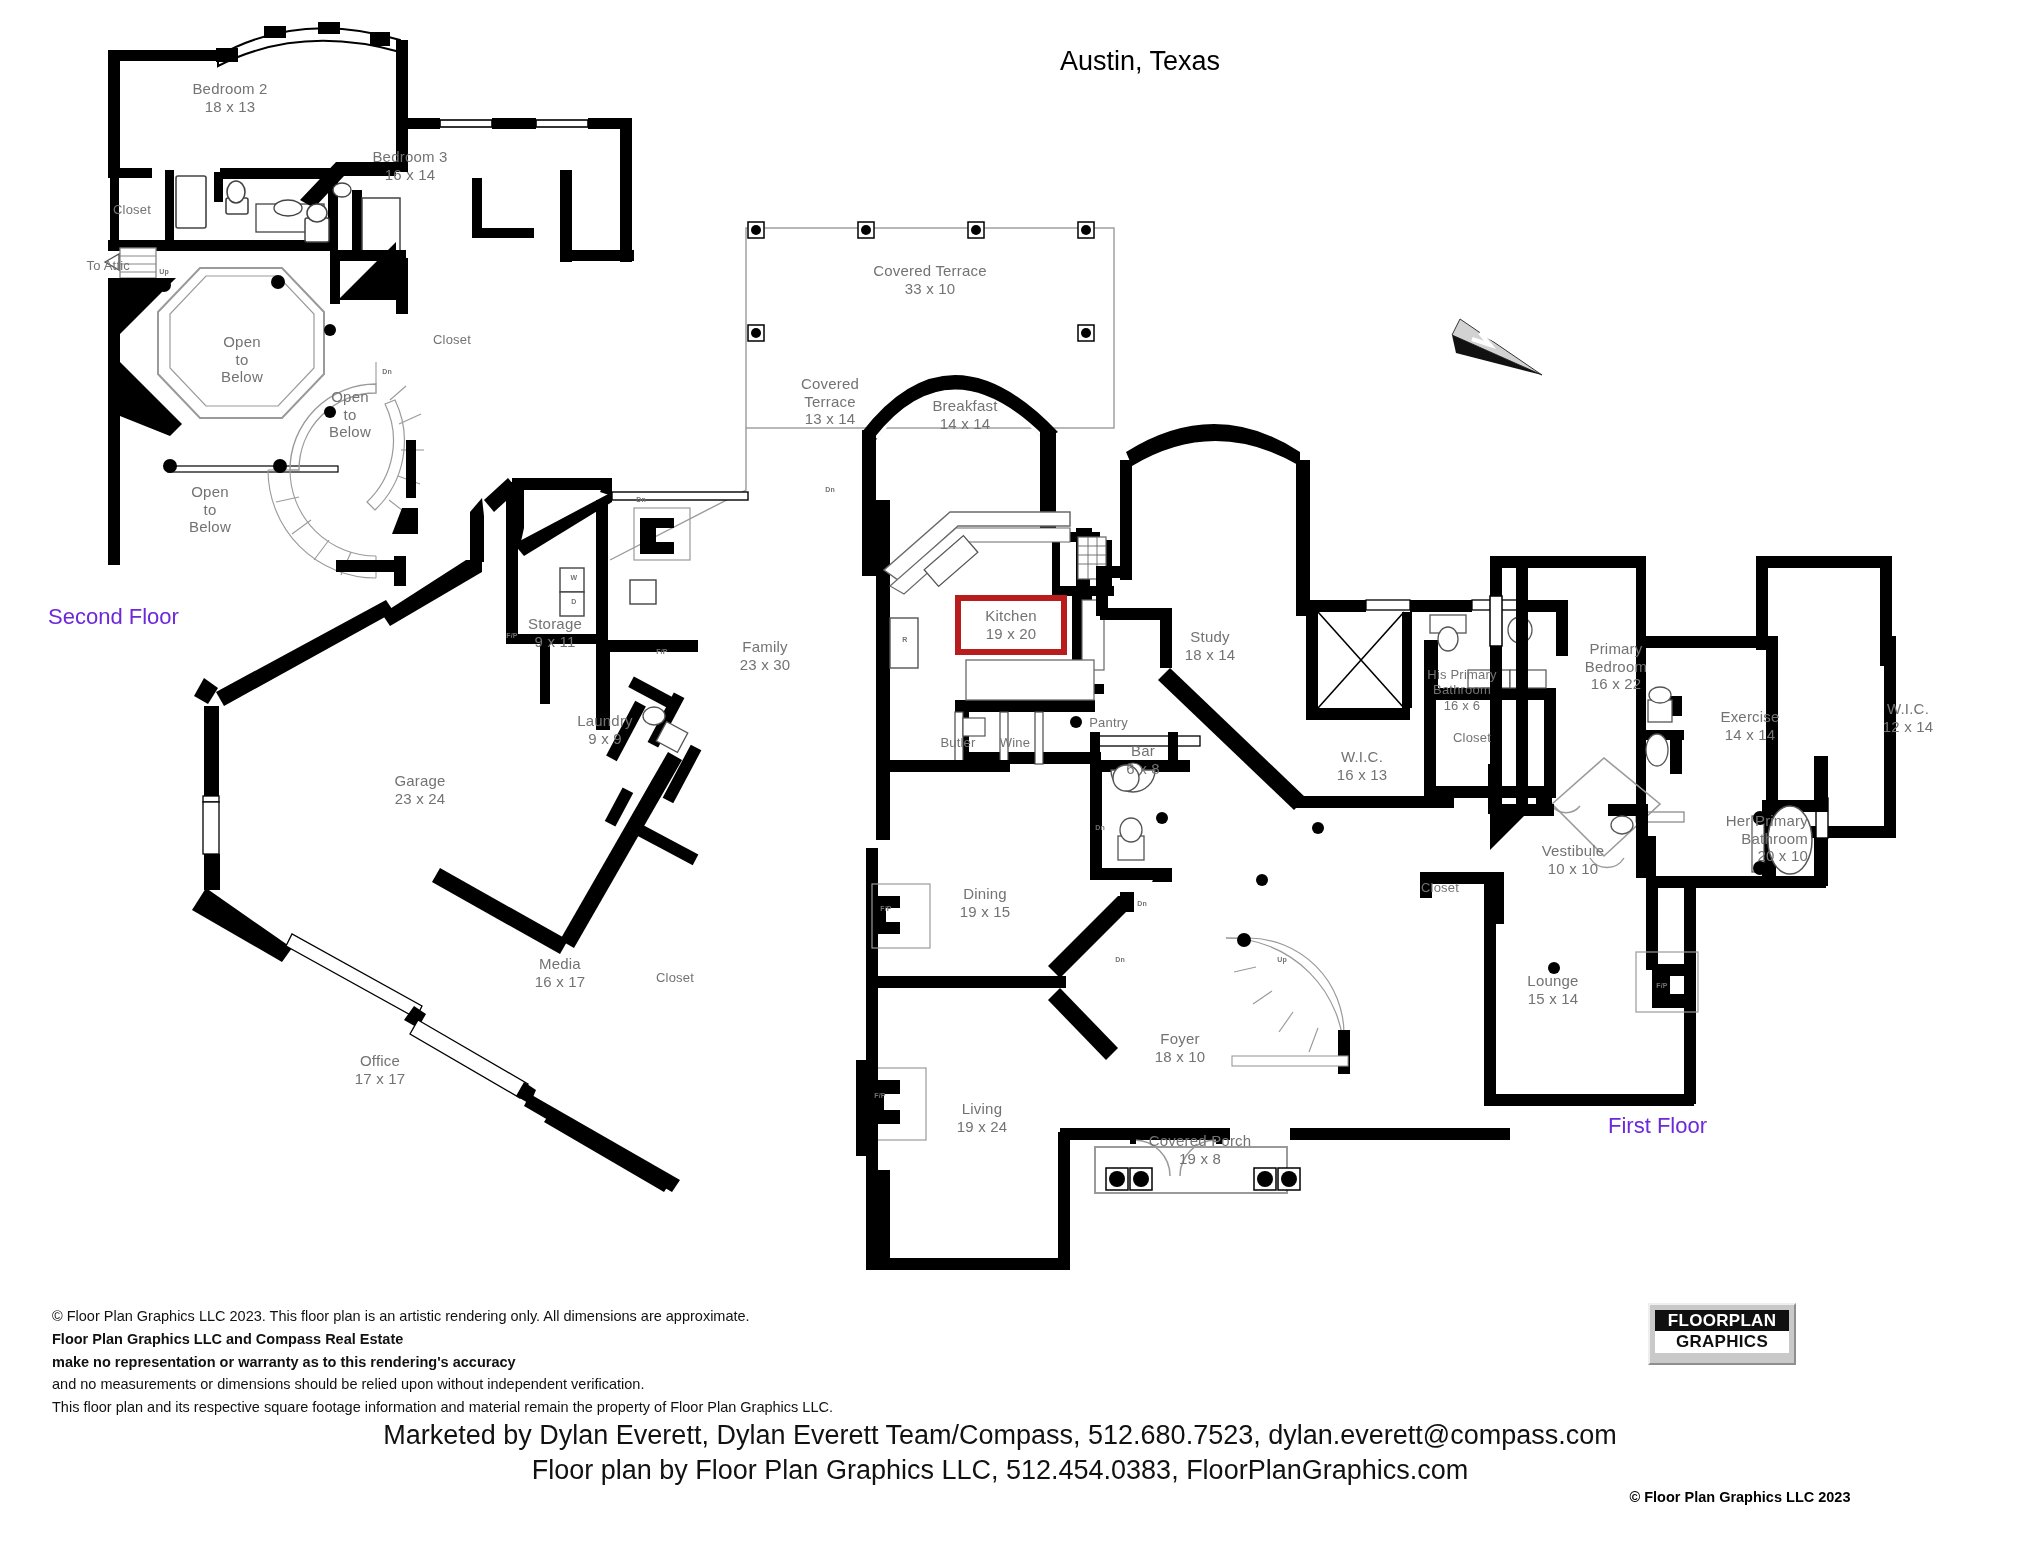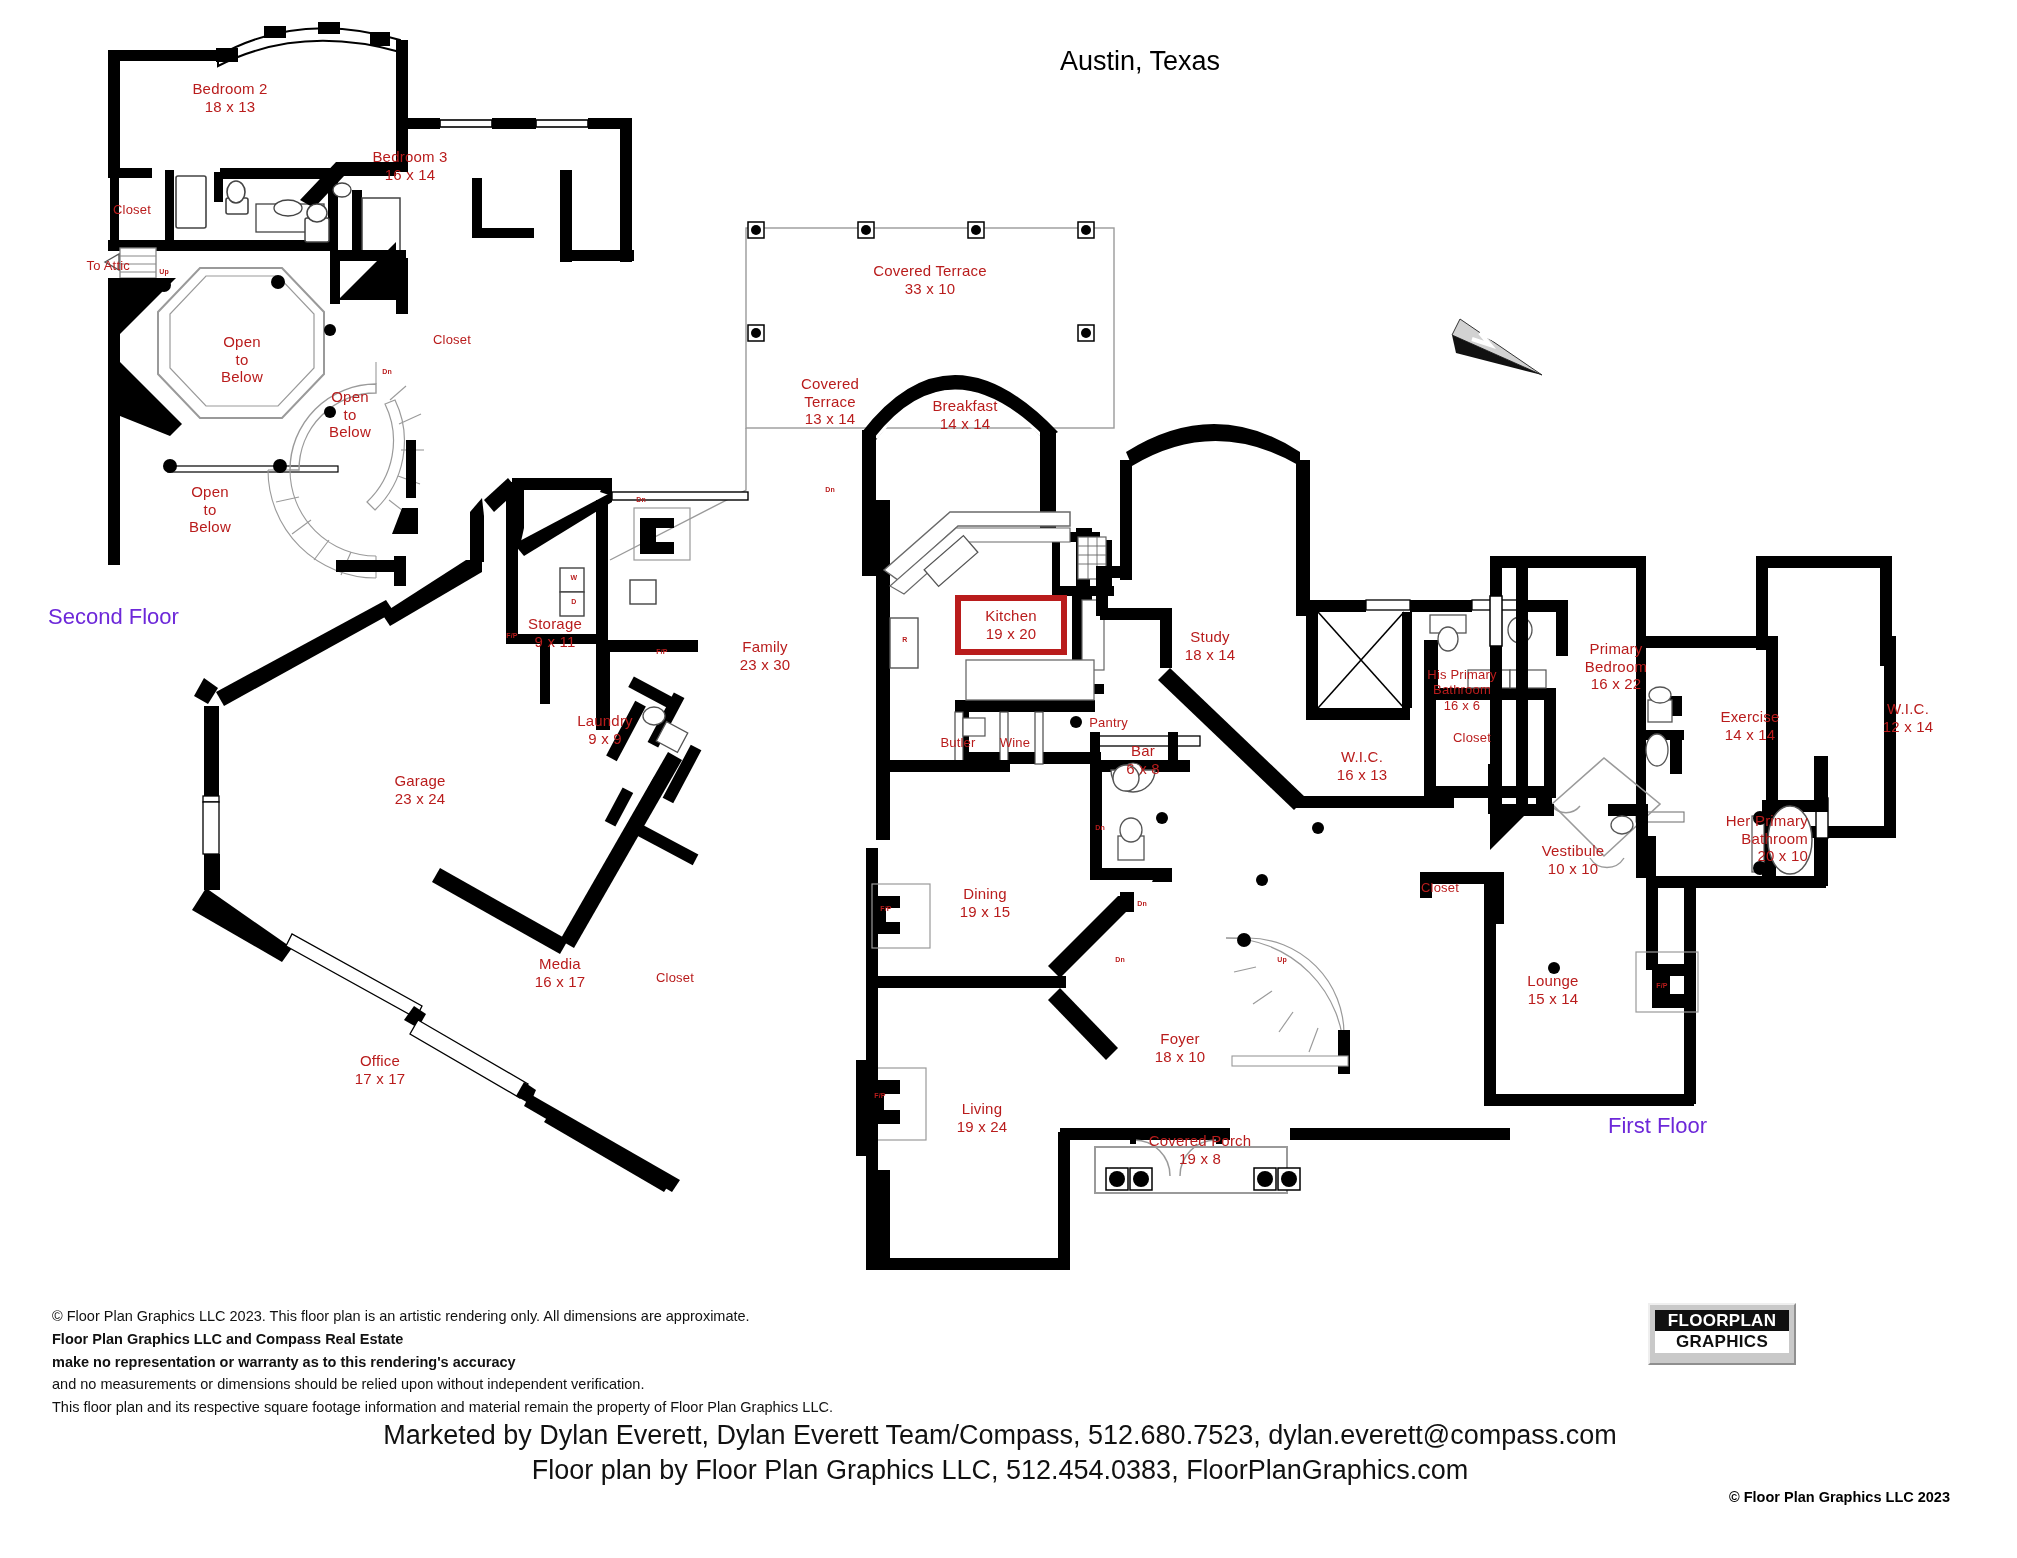--- a/index.html
+++ b/index.html
@@ -19,39 +19,39 @@
     background: #ffffff;
     overflow: hidden;
   }
   
   .abs { position: absolute; }
   .lbl {
     position: absolute;
     text-align: center;
     white-space: pre-line;
     line-height: 1.18;
-    color: #b91c1c;
+    color: #737373;
     letter-spacing: 0.2px;
   }
   .lbl.rm { font-size: 15px; }
   .lbl.sm { font-size: 13px; }
   .lbl.tiny { font-size: 7px; font-weight: bold; }
   .floorlabel { font-size: 22px; color: #6d28d9; }
 
   
   #title-block { position:absolute; left: 880px; top: 40px; width: 520px; text-align: center; }
   #title-block .addr { font-size: 31px; font-weight: bold; letter-spacing: .2px; }
   #title-block .city { font-size: 27px; margin-top: 6px; }
   svg.ov { position:absolute; left:0; top:0; width:2017px; height:1558px; pointer-events:none; }
 
   
   #disclaimer { position:absolute; left: 52px; top: 1305px; width: 1100px; font-size: 14.5px; line-height: 1.57; color:#111; }
   #disclaimer .b { font-weight: bold; }
   #marketing { position:absolute; left: 250px; top: 1418px; width: 1500px; text-align:center; font-size: 27px; line-height:1.28; color:#111;}
-  #botcopy { position:absolute; left: 1530px; top: 1489px; width: 420px; text-align:right; font-size: 14.5px; font-weight:bold;}
+  #botcopy { position:absolute; left: 1530px; top: 1489px; width: 420px; text-align:center; font-size: 14.5px; font-weight:bold;}
   
   #logo { position:absolute; left: 1648px; top: 1303px; width: 148px; height: 62px;
           background: #c9c9c9; border-top: 2px solid #efefef; border-left:2px solid #efefef;
           border-right: 2px solid #8f8f8f; border-bottom:2px solid #8f8f8f; box-sizing: border-box;
           padding: 5px; }
   #logo .l1 { background:#101010; color:#fff; font-size:17px; font-weight:bold; text-align:center; letter-spacing:.3px; line-height:1.25; }
   #logo .l2 { background:#fff; color:#101010; font-size:17px; font-weight:bold; text-align:center; letter-spacing:.3px; line-height:1.25; }
 </style>
 </head>
 <body>

